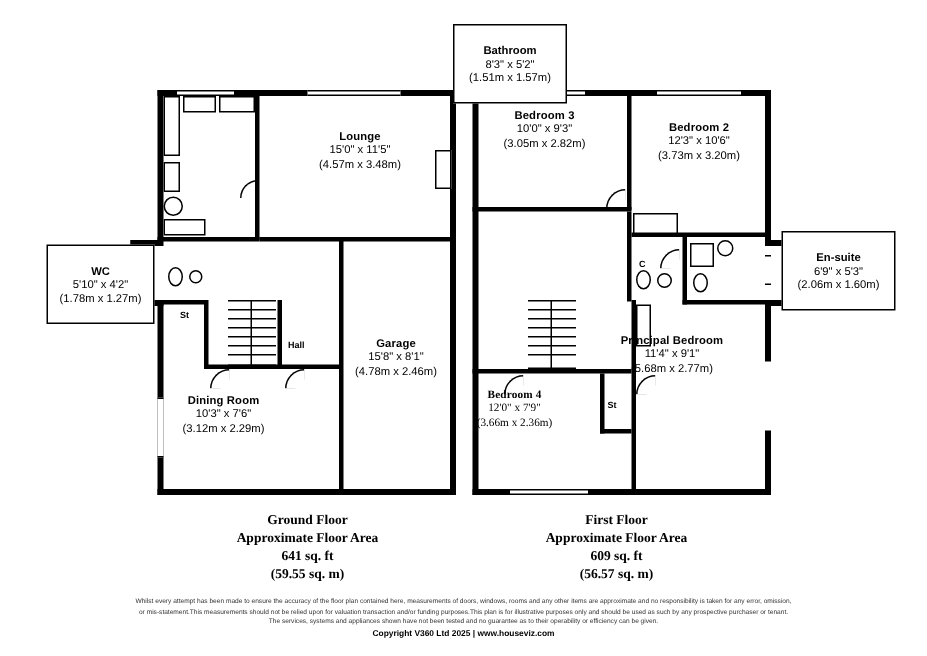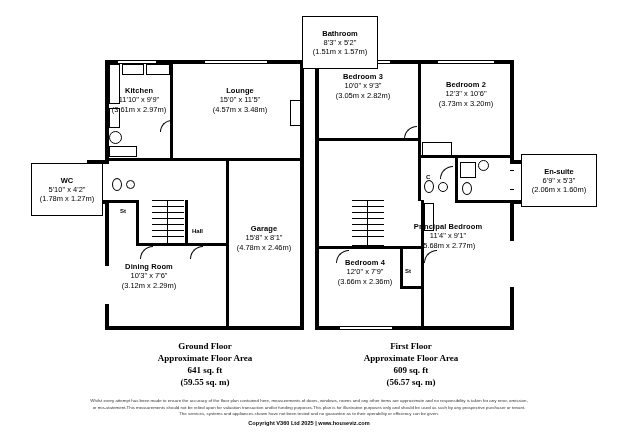--- a/index.html
+++ b/index.html
@@ -76,25 +76,20 @@
     <i style="left:0;top:30px;width:32px;height:1px;"></i>
     <i style="left:0;top:36px;width:32px;height:1px;"></i>
     <i style="left:0;top:43px;width:32px;height:1px;"></i>
     <i style="left:15px;top:0;width:1px;height:44px;"></i>
   </div>
 
   <div class="door" style="left:160px;top:120px;width:12px;height:12px;"></div>
   <div class="door" style="left:190px;top:246px;width:13px;height:13px;"></div>
   <div class="door" style="left:140px;top:246px;width:13px;height:13px;"></div>
 
-  <div class="room-label" style="left:101px;top:86px;width:76px;">
-    <div class="nm">Kitchen</div>
-    <div class="d1">11'10" x 9'9"</div>
-    <div class="d2">(3.61m x 2.97m)</div>
-  </div>
 
   <div class="room-label" style="left:198px;top:86px;width:84px;">
     <div class="nm">Lounge</div>
     <div class="d1">15'0" x 11'5"</div>
     <div class="d2">(4.57m x 3.48m)</div>
   </div>
 
   <div class="room-label" style="left:224px;top:224px;width:80px;">
     <div class="nm">Garage</div>
     <div class="d1">15'8" x 8'1"</div>
@@ -180,21 +175,21 @@
     <div class="d1">12'3" x 10'6"</div>
     <div class="d2">(3.73m x 3.20m)</div>
   </div>
 
   <div class="room-label" style="left:404px;top:222px;width:88px;">
     <div class="nm">Principal Bedroom</div>
     <div class="d1">11'4" x 9'1"</div>
     <div class="d2">(5.68m x 2.77m)</div>
   </div>
 
-  <div class="room-label" style="left:324px;top:258px;width:82px;">
+  <div class="room-label" style="left:302px;top:258px;width:82px;font-family:Liberation Serif, serif;">
     <div class="nm">Bedroom 4</div>
     <div class="d1">12'0" x 7'9"</div>
     <div class="d2">(3.66m x 2.36m)</div>
   </div>
 
   <div class="lbl-c" style="left:405px;top:268px;font-weight:bold;">St</div>
   <div class="lbl-c" style="left:426px;top:174px;font-weight:bold;">C</div>
 
   <div class="callout" style="left:302px;top:16px;width:66px;">
     <div class="nm">Bathroom</div>

